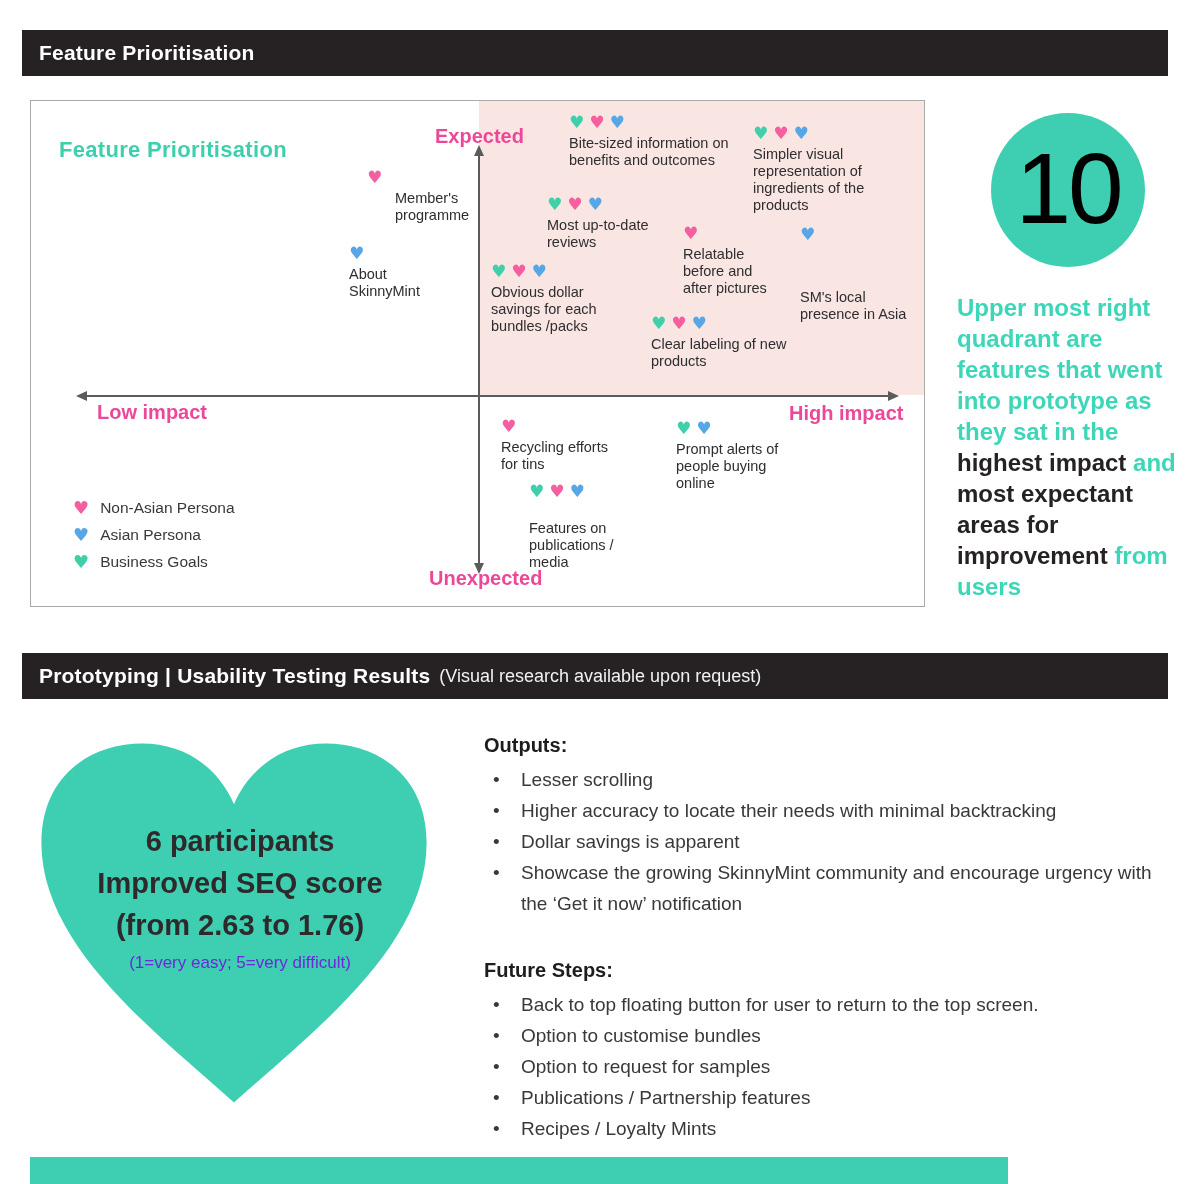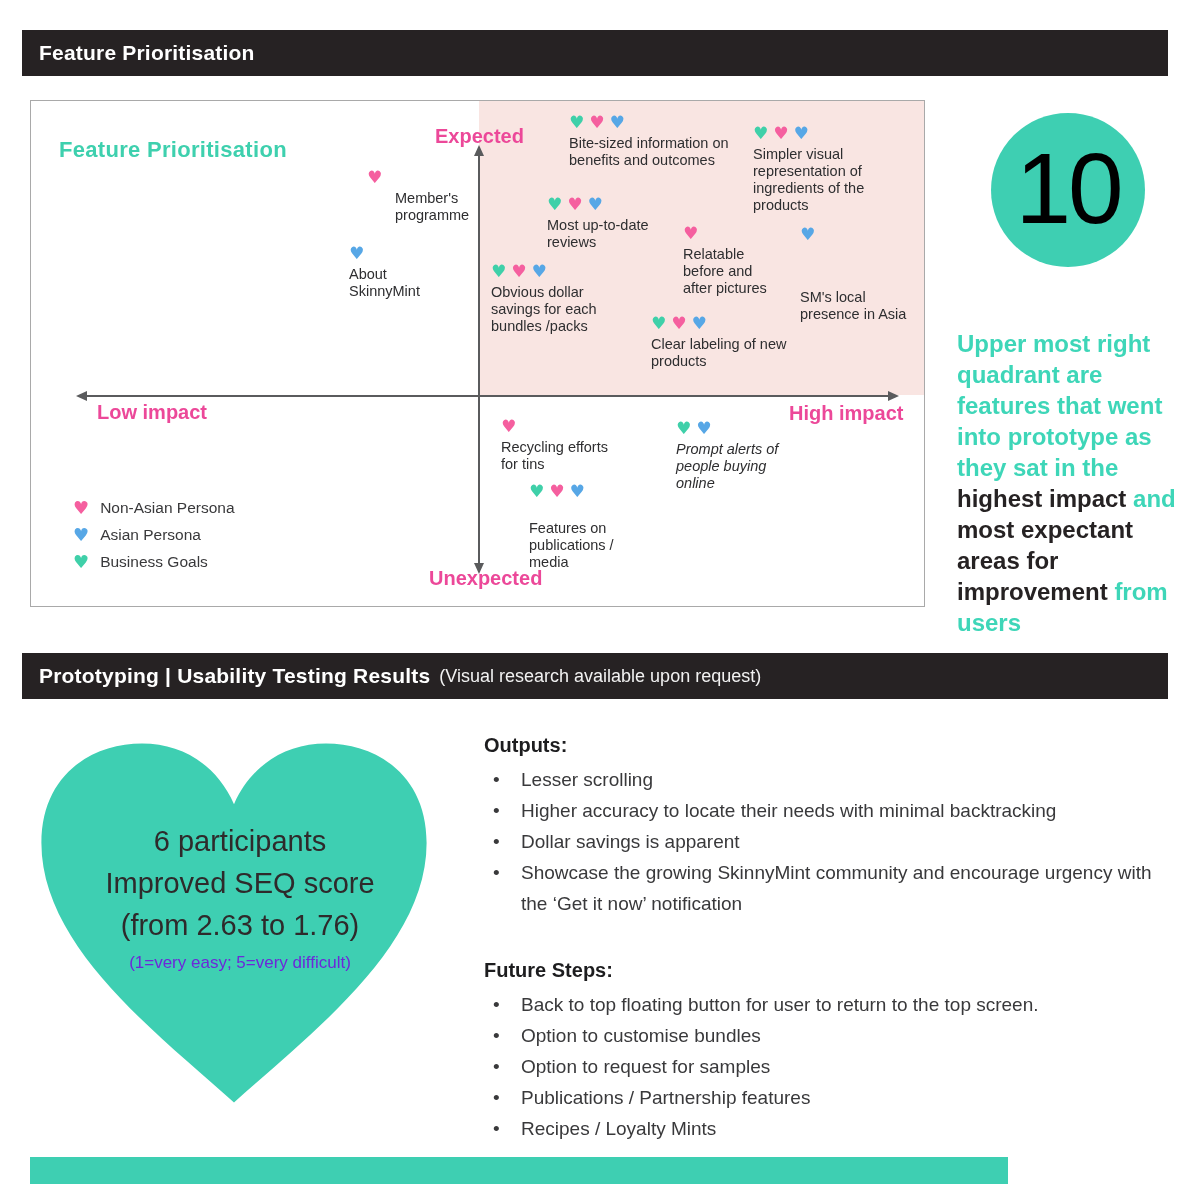--- a/index.html
+++ b/index.html
@@ -46,28 +46,28 @@
   .legend-row .legend-label{font-size:15.5px;color:#39393b;}
 
   .point{position:absolute;}
   .point .hearts{display:flex;gap:5px;margin-bottom:4px;}
   .point .hearts .heart{font-size:17px;}
   .point .point-label{font-size:14.5px;line-height:1.18;color:#2e2e30;}
 
   
   #number-circle{position:absolute;left:991px;top:113px;width:154px;height:154px;border-radius:50%;
     background:#3ecfb2;color:#000000;text-align:center;line-height:150px;font-size:100px;font-weight:400;letter-spacing:-3px;}
-  #callout-text{position:absolute;left:957px;top:292px;width:228px;font-size:24px;font-weight:bold;line-height:31px;margin-top:36px;}
+  #callout-text{position:absolute;left:957px;top:292px;width:228px;font-size:24px;font-weight:bold;line-height:31px;}
   .run-teal{color:#3ed6b8;}
   .run-dark{color:#262223;}
 
   
   #heart-shape{position:absolute;left:20px;top:722px;width:428px;height:402px;}
   #heart-text{position:absolute;left:40px;top:820px;width:400px;text-align:center;color:#2e2a2b;}
-  #heart-text .big{font-size:29px;font-weight:normal;line-height:42px;}
+  #heart-text .big{font-size:29px;font-weight:bold;line-height:42px;}
   #heart-text .note{font-size:17px;font-weight:400;color:#6d28d9;margin-top:7px;}
 
   #right-col{position:absolute;left:484px;top:734px;width:672px;color:#39393b;}
   #right-col h3{margin:0 0 7px 0;font-size:20px;font-weight:bold;color:#1d1d1f;}
   #right-col h3.future{margin-top:40px;}
   #right-col ul{margin:0;padding:0;list-style:none;}
   #right-col li{position:relative;font-size:19px;line-height:31px;padding-left:37px;}
   #right-col li:before{content:"\2022";position:absolute;left:9px;}
 
   #next-section-strip{position:absolute;left:30px;top:1157px;width:978px;height:27px;background:#3ecfb2;}
@@ -176,21 +176,21 @@
           <div class="hearts">
             <span class="heart h-pink">♥</span>
           </div>
           <div class="point-label" style="width: 112px;">Recycling efforts for tins</div>
         </div>
         <div class="point" style="left: 645px; top: 319px;">
           <div class="hearts">
             <span class="heart h-teal">♥</span>
             <span class="heart h-blue">♥</span>
           </div>
-          <div class="point-label" style="width: 128px; font-style: italic;">Prompt alerts of people buying online</div>
+          <div class="point-label" style="width: 128px;">Prompt alerts of people buying online</div>
         </div>
         <div class="point" style="left: 498px; top: 382px;">
           <div class="hearts">
             <span class="heart h-teal">♥</span>
             <span class="heart h-pink">♥</span>
             <span class="heart h-blue">♥</span>
           </div>
           <div class="point-label" style="width: 116px; margin-top: 20px;">Features on publications / media</div>
         </div>
       </div>

